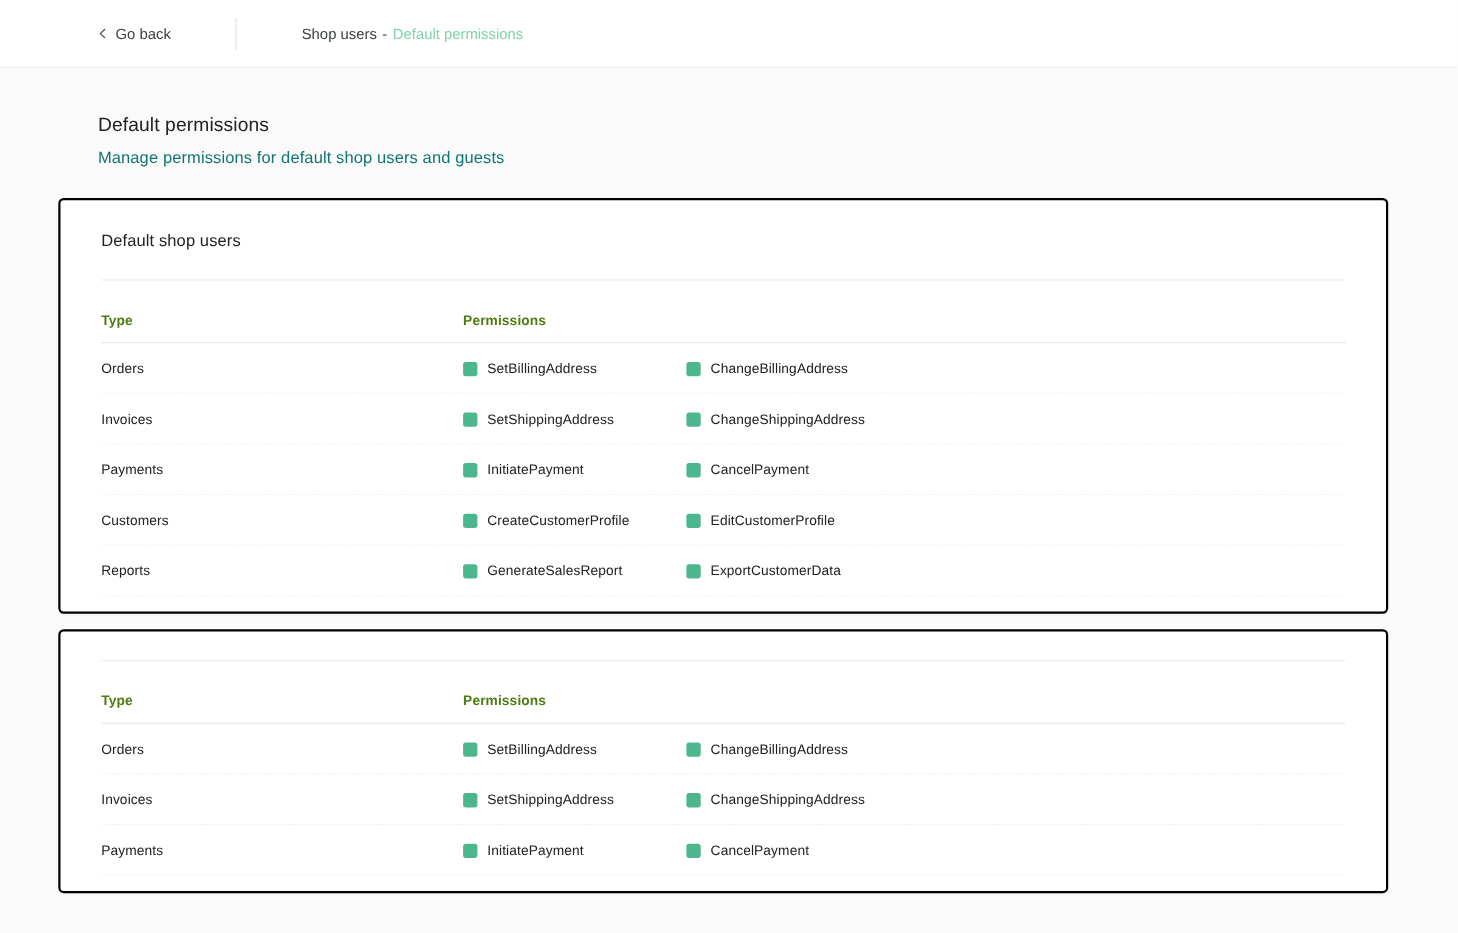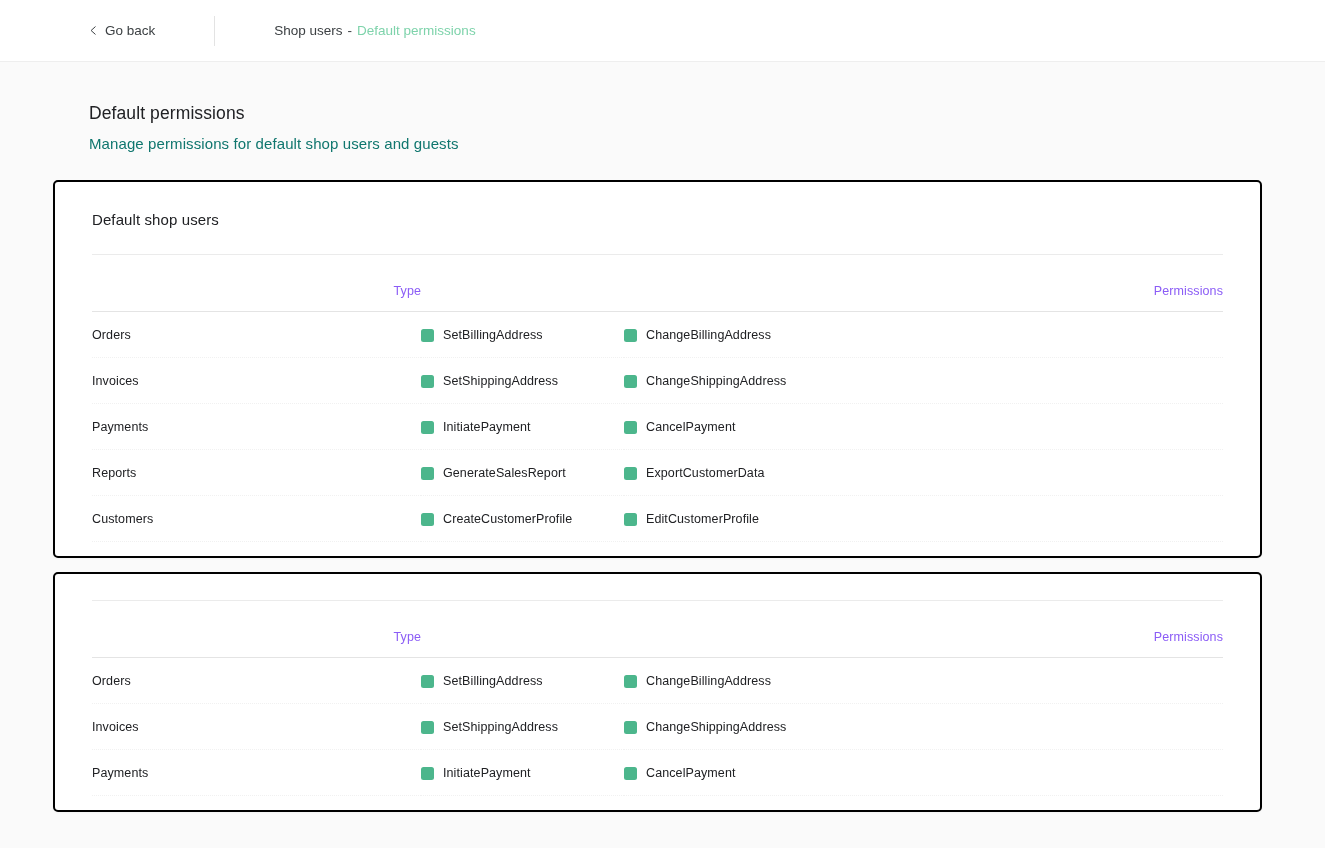--- a/index.html
+++ b/index.html
@@ -121,24 +121,24 @@
   }
 
   
   table.perm {
     width: calc(100% - 74px);
     margin: 0 37px;
     border-collapse: collapse;
     table-layout: fixed;
   }
   table.perm th {
-    text-align: right;
+    text-align: left;
     font-size: 12.5px;
-    font-weight: 400;
-    color: #8b5cf6;
+    font-weight: 700;
+    color: #4d7c0f;
     padding: 29px 0 13px 0;
     border-bottom: 1px solid #e4e4e4;
     letter-spacing: .1px;
   }
   table.perm td {
     font-size: 12.5px;
     color: #202124;
     padding: 0;
     height: 46px;
     vertical-align: middle;
@@ -253,46 +253,46 @@
                 </div>
               </td>
               <td>
                 <div class="perm-cell">
                   <span class="chk"></span>
                   <span class="perm-label">CancelPayment</span>
                 </div>
               </td>
             </tr>
             <tr>
+              <td><span class="type-label">Customers</span></td>
+              <td>
+                <div class="perm-cell">
+                  <span class="chk"></span>
+                  <span class="perm-label">CreateCustomerProfile</span>
+                </div>
+              </td>
+              <td>
+                <div class="perm-cell">
+                  <span class="chk"></span>
+                  <span class="perm-label">EditCustomerProfile</span>
+                </div>
+              </td>
+            </tr>
+            <tr>
               <td><span class="type-label">Reports</span></td>
               <td>
                 <div class="perm-cell">
                   <span class="chk"></span>
                   <span class="perm-label">GenerateSalesReport</span>
                 </div>
               </td>
               <td>
                 <div class="perm-cell">
                   <span class="chk"></span>
                   <span class="perm-label">ExportCustomerData</span>
-                </div>
-              </td>
-            </tr>
-            <tr>
-              <td><span class="type-label">Customers</span></td>
-              <td>
-                <div class="perm-cell">
-                  <span class="chk"></span>
-                  <span class="perm-label">CreateCustomerProfile</span>
-                </div>
-              </td>
-              <td>
-                <div class="perm-cell">
-                  <span class="chk"></span>
-                  <span class="perm-label">EditCustomerProfile</span>
                 </div>
               </td>
             </tr>
           </tbody>
         </table>
         <div style="height: 14px;"></div>
       </div>
       <div class="card">
         <div class="card-rule"></div>
         <table class="perm">

